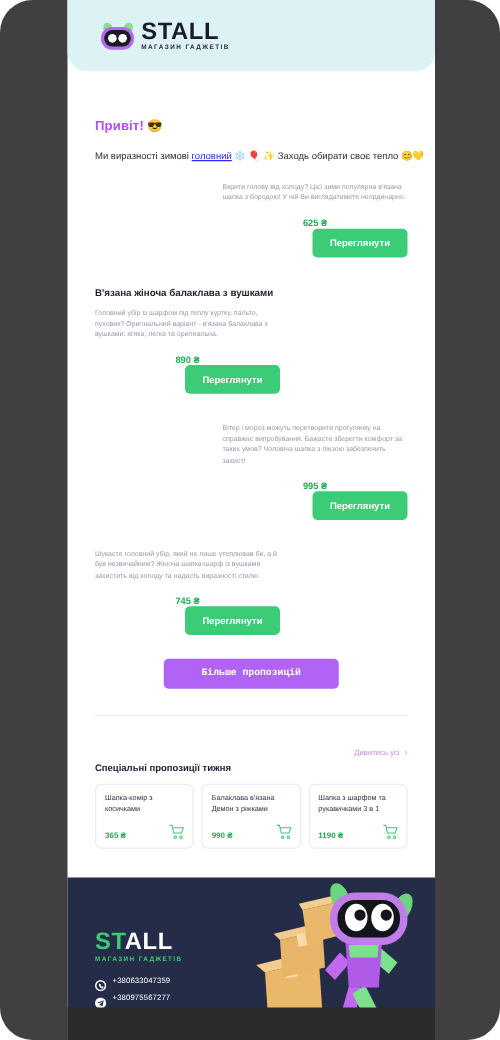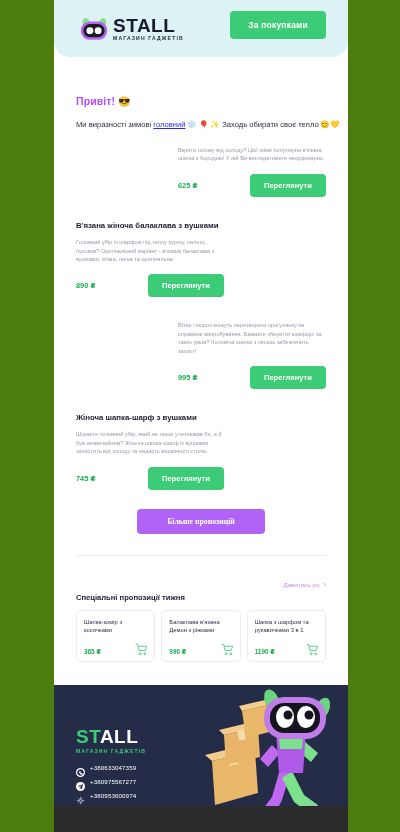--- a/index.html
+++ b/index.html
@@ -2,21 +2,21 @@
 <html lang="uk"><head>
 <meta charset="utf-8">
 <style>
   * { box-sizing: border-box; margin: 0; padding: 0; }
   html, body {
     width: 400px; height: 832px;
     font-family: "Liberation Sans", sans-serif;
     background: #ffffff;
     overflow: hidden;
   }
-  .page { position: relative; width: 400px; height: 832px; background:#4d7c0f; }
+  .page { position: relative; width: 400px; height: 832px; background:#404040;border-radius:26px; }
 
   
   .email {
     position: absolute; left: 54px; top: 0; width: 294px; min-height: 832px;
     background: #ffffff;
   }
 
   
   .hdr {
     position: relative; height: 57px; background: #ddf2f5;
@@ -56,42 +56,42 @@
   
   .prod { padding: 0 22px; position: relative; }
   .prod-inner { width: 148px; }
   .prod.right .prod-inner { margin-left: auto; }
   .p-title {
     font-size: 7.8px; font-weight: 700; color:#1d1d30; line-height:1.35;
   }
   .p-desc {
     margin-top: 7px; font-size: 5.6px; color:#9a9aad; line-height:1.5;
   }
-  .p-foot { display:flex; align-items:center; margin-top: 11px; }
+  .p-foot { display:flex; align-items:center; margin-top: 11px; flex-direction: column; }
   .p-price {
     font-size: 7.4px; font-weight: 700; color:#1faa53; white-space:nowrap;
   }
   .p-btn {
     margin-left: auto; background:#3ccb76; color:#fff; border:none;
     border-radius: 4px; font-size: 7.6px; font-weight: 700;
     padding: 7px 14px; cursor:pointer; white-space:nowrap;
     font-family:Liberation Sans, sans-serif;
   }
 
   .r1 { margin-top: 16px; }
   .r2 { margin-top: 24px; }
   .r3 { margin-top: 24px; }
   .r4 { margin-top: 24px; }
 
   
   .more-wrap { text-align:center; margin-top: 19px; }
   .more-btn {
     background:#b163f5; color:#fff; border:none; border-radius:4px;
     font-size:7.8px; font-weight:700; padding: 8px 30px; cursor:pointer;
-    font-family:Liberation Serif, serif;
+    font-family:Liberation Mono, monospace;
   }
 
   
   .sep { height:1px; background:#ededf2; margin: 21px 22px 0 22px; }
   .sp-head {
     display:flex; align-items:center; padding: 12px 22px 0 22px;
   }
   .sp-title { font-size:7.6px; font-weight:700; color:#1d1d35;margin-top:25px; }
   .sp-all {
     margin-left:auto; font-size:6.2px; color:#c58ae8; display:flex;
@@ -141,21 +141,20 @@
             <rect x="4" y="8" width="26" height="16" rx="8" fill="#1b1b24"></rect>
             <circle cx="12" cy="16" r="4.2" fill="#ffffff"></circle>
             <circle cx="22" cy="16" r="4.2" fill="#ffffff"></circle>
           </svg>
         </div>
         <div class="logo-txt">
           <div class="logo-word"><span>ST</span><span>ALL</span></div>
           <div class="logo-sub">МАГАЗИН ГАДЖЕТІВ</div>
         </div>
       </div>
-      <button class="cta-top">За покупками</button>
     </div>
 
     <div class="intro">
       <div class="greet">
         <span>Привіт!</span>
         <span class="emo">😎</span>
       </div>
       <div class="tagline"><span>Ми виразності зимові </span><a href="#">головний</a><span> ❄️ 🎈 ✨ Заходь обирати своє тепло 😊💛</span></div>
     </div>
 
@@ -185,21 +184,20 @@
         <div class="p-desc">Вітер і мороз можуть перетворити прогулянку на справжнє випробування. Бажаєте зберегти комфорт за таких умов? Чоловіча шапка з лінзою забезпечить захист!</div>
         <div class="p-foot">
           <span class="p-price">995 ₴</span>
           <button class="p-btn">Переглянути</button>
         </div>
       </div>
     </div>
 
     <div class="prod left r4">
       <div class="prod-inner">
-        <div class="p-title">Жіноча шапка-шарф з вушками</div>
         <div class="p-desc">Шукаєте головний убір, який не лише утеплював би, а й був незвичайним? Жіноча шапка-шарф із вушками захистить від холоду та надасть виразності стилю.</div>
         <div class="p-foot">
           <span class="p-price">745 ₴</span>
           <button class="p-btn">Переглянути</button>
         </div>
       </div>
     </div>
 
     <div class="more-wrap">
       <button class="more-btn">Більше пропозицій</button>

